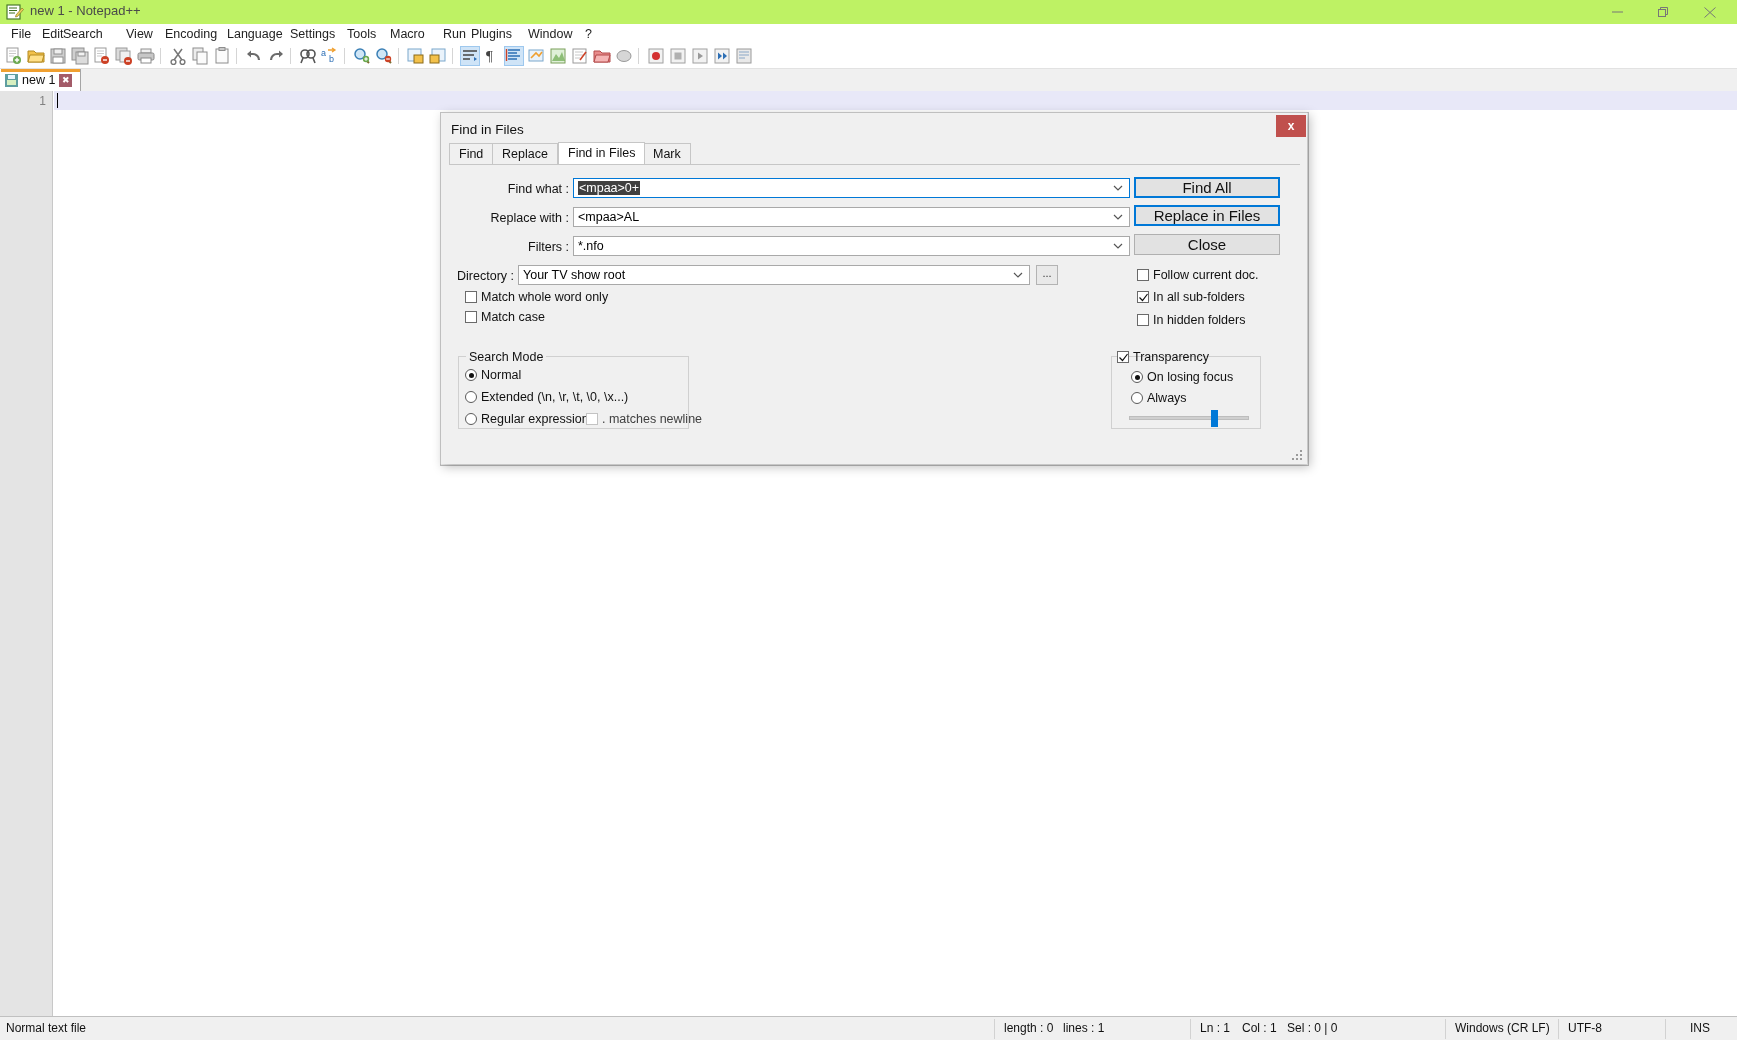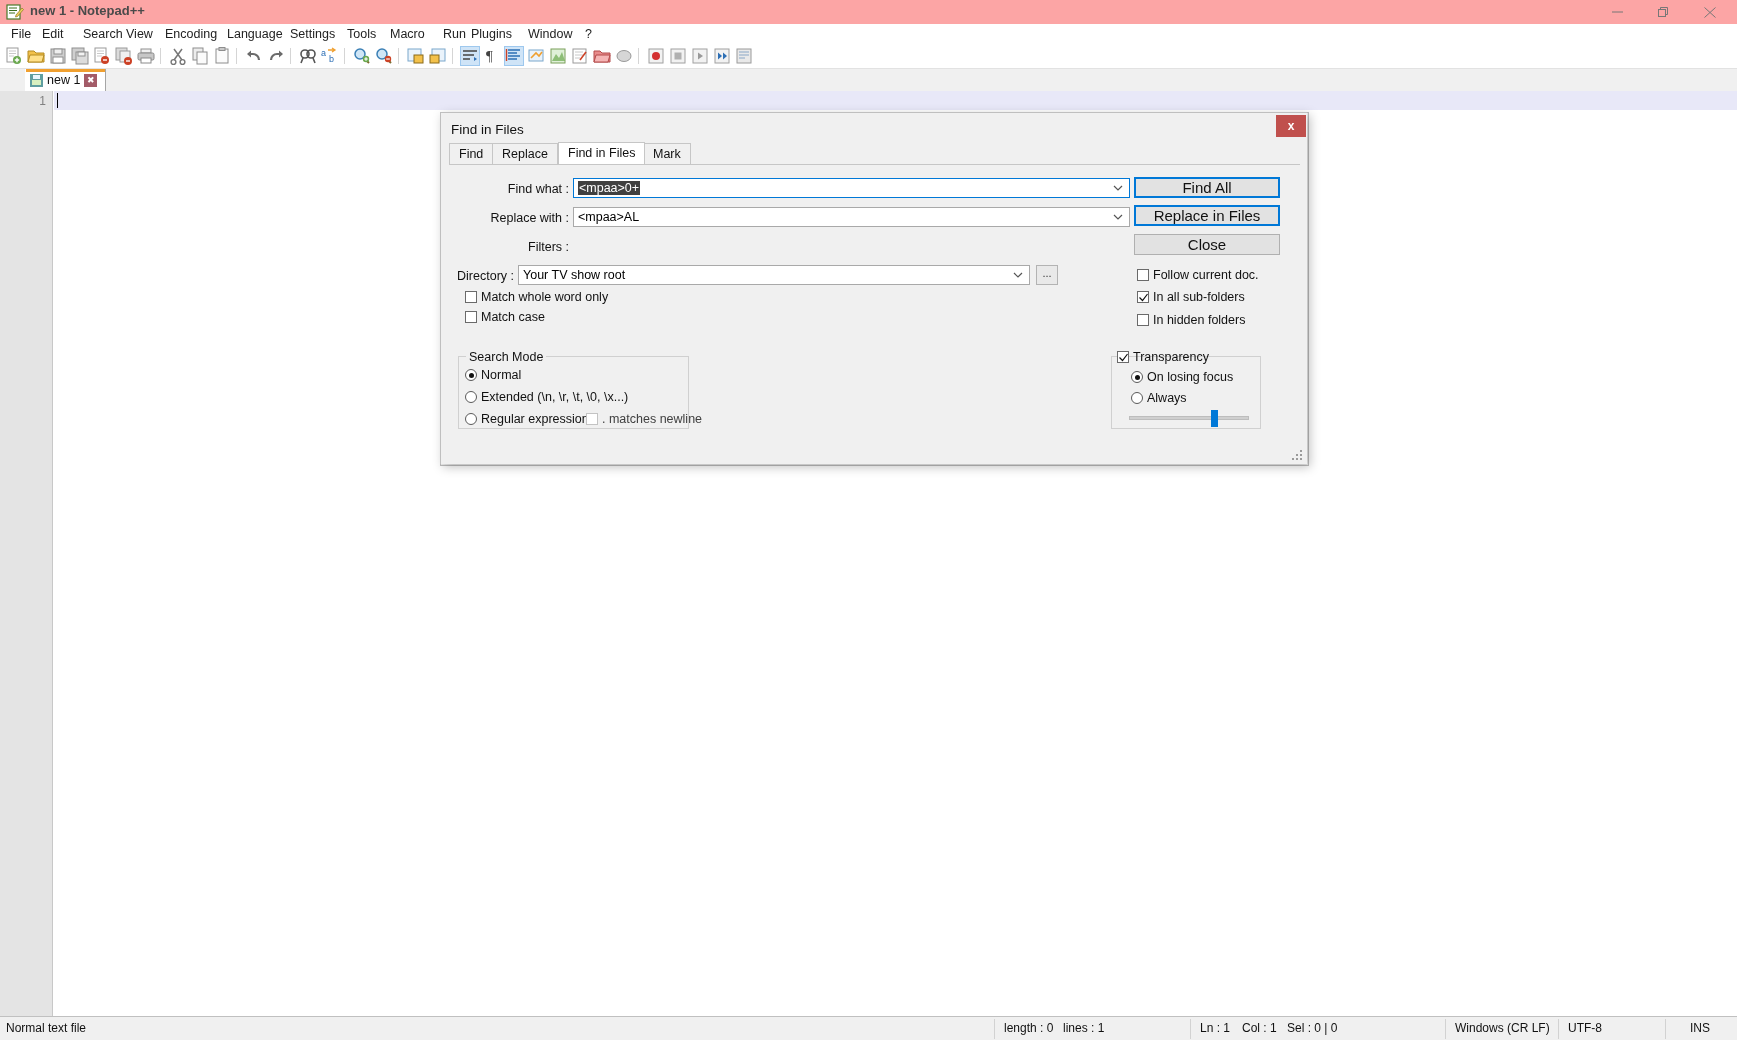--- a/index.html
+++ b/index.html
@@ -3,21 +3,21 @@
 <meta charset="utf-8">
 <style>
   html,body{margin:0;padding:0;}
   body{
     width:1737px;height:1040px;overflow:hidden;
     font-family:"Liberation Sans","DejaVu Sans",sans-serif;
     font-size:13px;color:#000;background:#ffffff;
     -webkit-font-smoothing:antialiased;
   }
   
-  #titlebar{position:absolute;left:0;top:0;width:1737px;height:24px;background:#fca5a5;border-bottom:1px solid #ffffff;font-weight:bold;}
+  #titlebar{position:absolute;left:0;top:0;width:1737px;height:24px;background:#bef264;border-bottom:1px solid #ffffff;}
   #app-icon{position:absolute;left:6px;top:3px;width:18px;height:18px;}
   #title-text{position:absolute;left:30px;top:3px;font-size:13px;color:#4a4a4a;}
   .wbtn{position:absolute;top:0;width:46px;height:24px;cursor:default;}
   .wbtn svg{position:absolute;left:15px;top:7px;}
   #win-min{right:94px;}
   #win-max{right:48px;}
   #win-close{right:2px;}
 
   
   #menubar{position:absolute;left:0;top:24px;width:1737px;height:20px;background:#ffffff;}
@@ -25,21 +25,21 @@
   .menu-item.ul{border-bottom:2px solid #b9d5f0;}
 
   
   #toolbar{position:absolute;left:0;top:44px;width:1737px;height:24px;background:#ffffff;border-bottom:1px solid #e2e2e2;}
   .tb{position:absolute;top:2px;width:20px;height:20px;cursor:default;}
   .tb.on{background:#cfe4f7;border:1px solid #9ec8ee;box-sizing:border-box;}
   .tbsep{position:absolute;top:4px;width:1px;height:16px;background:#d5d5d5;}
 
   
   #tabbar{position:absolute;left:0;top:69px;width:1737px;height:22px;background:#f0f0f0;border-bottom:1px solid #a0a0a0;}
-  #tab1{position:absolute;left:0;top:0;height:22px;background:#ffffff;border-right:1px solid #a5a5a5;border-left:1px solid #ffffff;box-sizing:border-box;padding:0 8px 0 4px;display:flex;align-items:center;gap:4px;margin-left:25px;}
+  #tab1{position:absolute;left:0;top:0;height:22px;background:#ffffff;border-right:1px solid #a5a5a5;border-left:1px solid #ffffff;box-sizing:border-box;padding:0 8px 0 4px;display:flex;align-items:center;gap:4px;}
   #tab1::before{content:"";position:absolute;left:0;top:0;right:0;height:3px;background:#f0a030;}
   #tab-label{font-size:12.5px;color:#111;}
   #tab-close{width:13px;height:13px;background:#a35b68;color:#fff;font-size:9px;line-height:13px;text-align:center;font-family:"DejaVu Sans",sans-serif;}
   .tabsave{width:13px;height:13px;background:#5f9ea0;position:relative;}
   .tabsave::after{content:"";position:absolute;left:2px;top:6px;width:9px;height:5px;background:#d8f0c0;}
   .tabsave::before{content:"";position:absolute;left:3px;top:1px;width:7px;height:4px;background:#e9f6ff;}
 
   
   #editor{position:absolute;left:0;top:91px;width:1737px;height:925px;background:#ffffff;}
   #gutter{position:absolute;left:0;top:0;width:53px;height:925px;background:#e4e4e4;border-right:1px solid #c8c8c8;box-sizing:border-box;}
@@ -123,21 +123,21 @@
   <div class="wbtn" id="win-close">
     <svg width="12" height="11" viewBox="0 0 12 11">
         <path d="M0.5 0.5l11 10M11.5 0.5l-11 10" stroke="#777" stroke-width="1"></path>
       </svg>
   </div>
 </div>
 
 <div id="menubar">
   <div class="menu-item" style="left:4px">File</div>
   <div class="menu-item" style="left:35px">Edit</div>
-  <div class="menu-item" style="left:76px">Search</div>
+  <div class="menu-item" style="left:56px">Search</div>
   <div class="menu-item" style="left:119px">View</div>
   <div class="menu-item" style="left:158px">Encoding</div>
   <div class="menu-item" style="left:220px">Language</div>
   <div class="menu-item" style="left:283px">Settings</div>
   <div class="menu-item" style="left:340px">Tools</div>
   <div class="menu-item" style="left:383px">Macro</div>
   <div class="menu-item" style="left:436px">Run</div>
   <div class="menu-item ul" style="left:464px">Plugins</div>
   <div class="menu-item ul" style="left:521px">Window</div>
   <div class="menu-item" style="left:578px">?</div>
@@ -351,20 +351,28 @@
   <div class="combo" style="left:132px;top:94px;width:557px">
     <span class="val">&lt;mpaa&gt;AL</span>
     <span class="arrow">
         <svg width="10" height="6">
           <path d="M1 1l4 4 4-4" fill="none" stroke="#555" stroke-width="1.2"></path>
         </svg>
       </span>
   </div>
 
   <span class="flabel" style="left:50px;top:127px;width:78px">Filters :</span>
+  <div class="combo" style="left:132px;top:123px;width:557px">
+    <span class="val">*.nfo</span>
+    <span class="arrow">
+        <svg width="10" height="6">
+          <path d="M1 1l4 4 4-4" fill="none" stroke="#555" stroke-width="1.2"></path>
+        </svg>
+      </span>
+  </div>
 
   <span class="flabel" style="left:-5px;top:156px;width:78px">Directory :</span>
   <div class="combo" style="left:77px;top:152px;width:512px">
     <span class="val">Your TV show root</span>
     <span class="arrow">
         <svg width="10" height="6">
           <path d="M1 1l4 4 4-4" fill="none" stroke="#555" stroke-width="1.2"></path>
         </svg>
       </span>
   </div>

